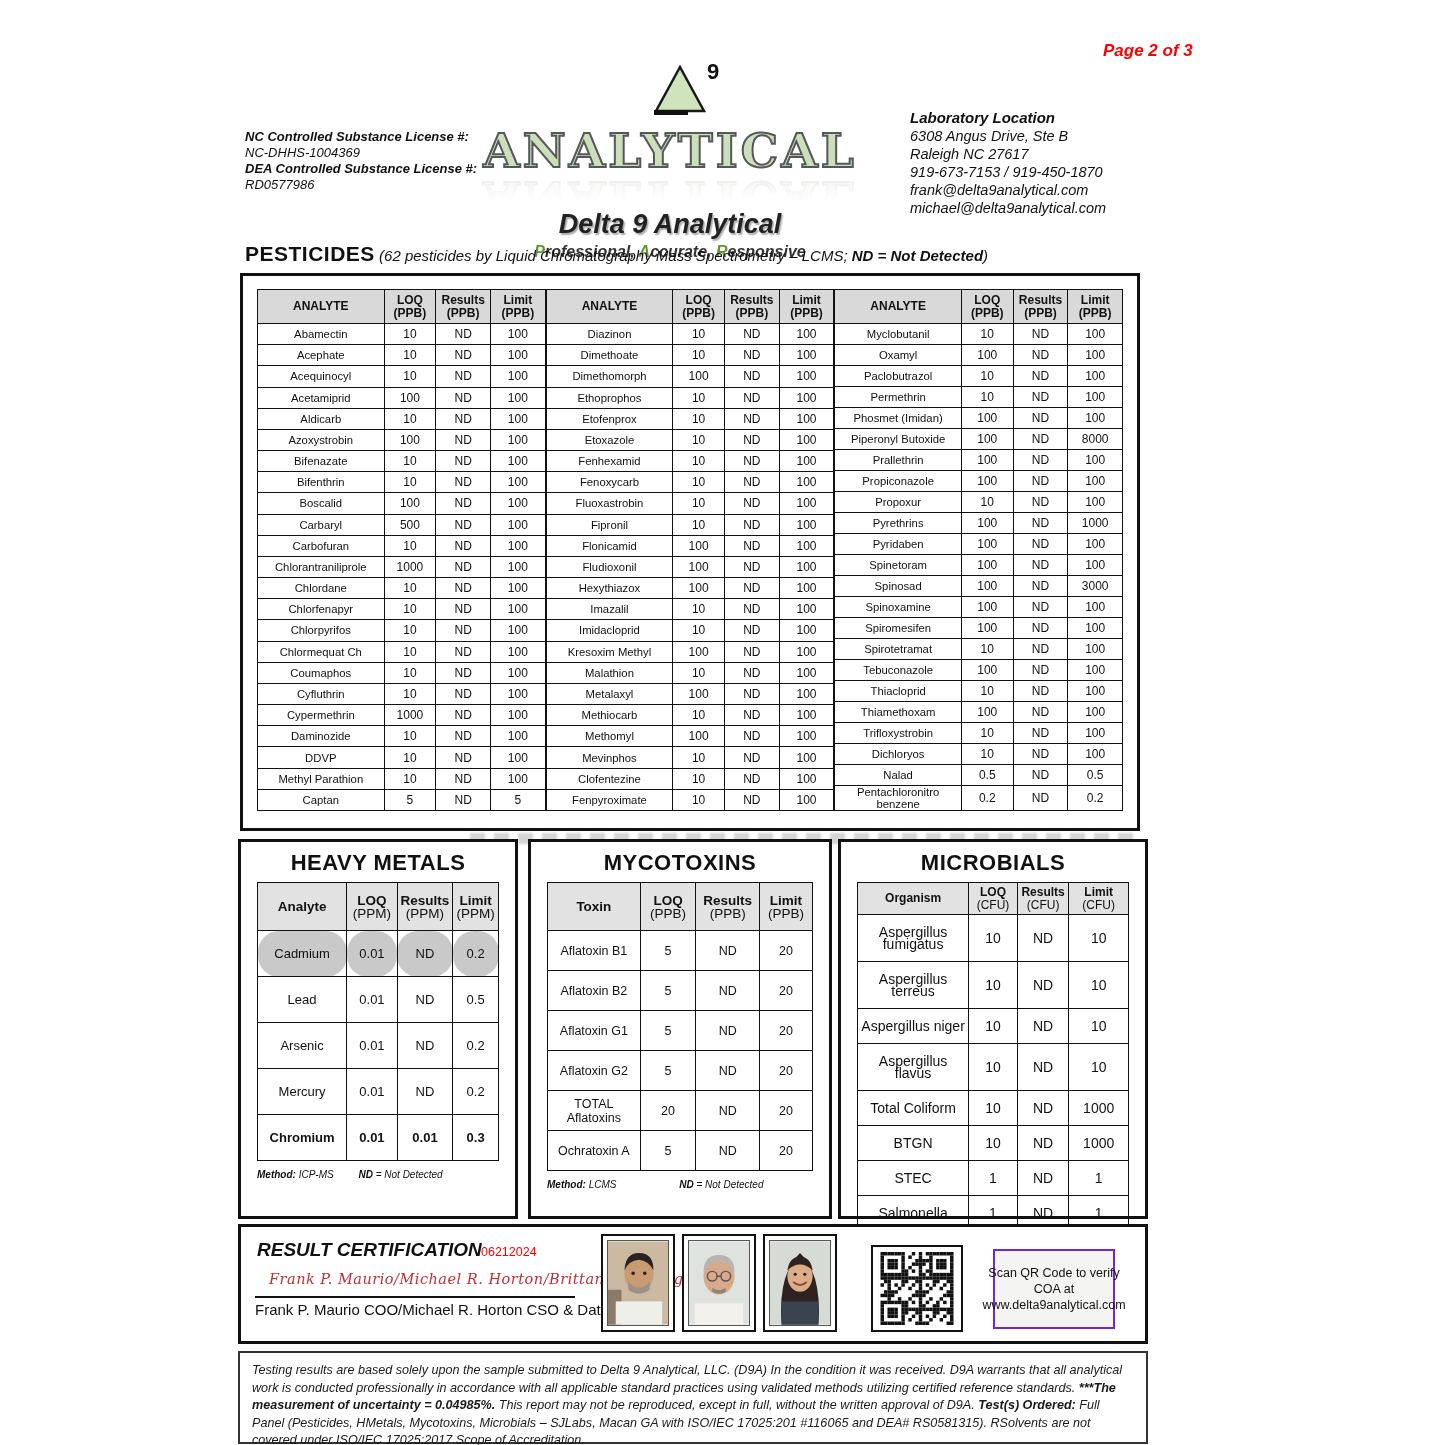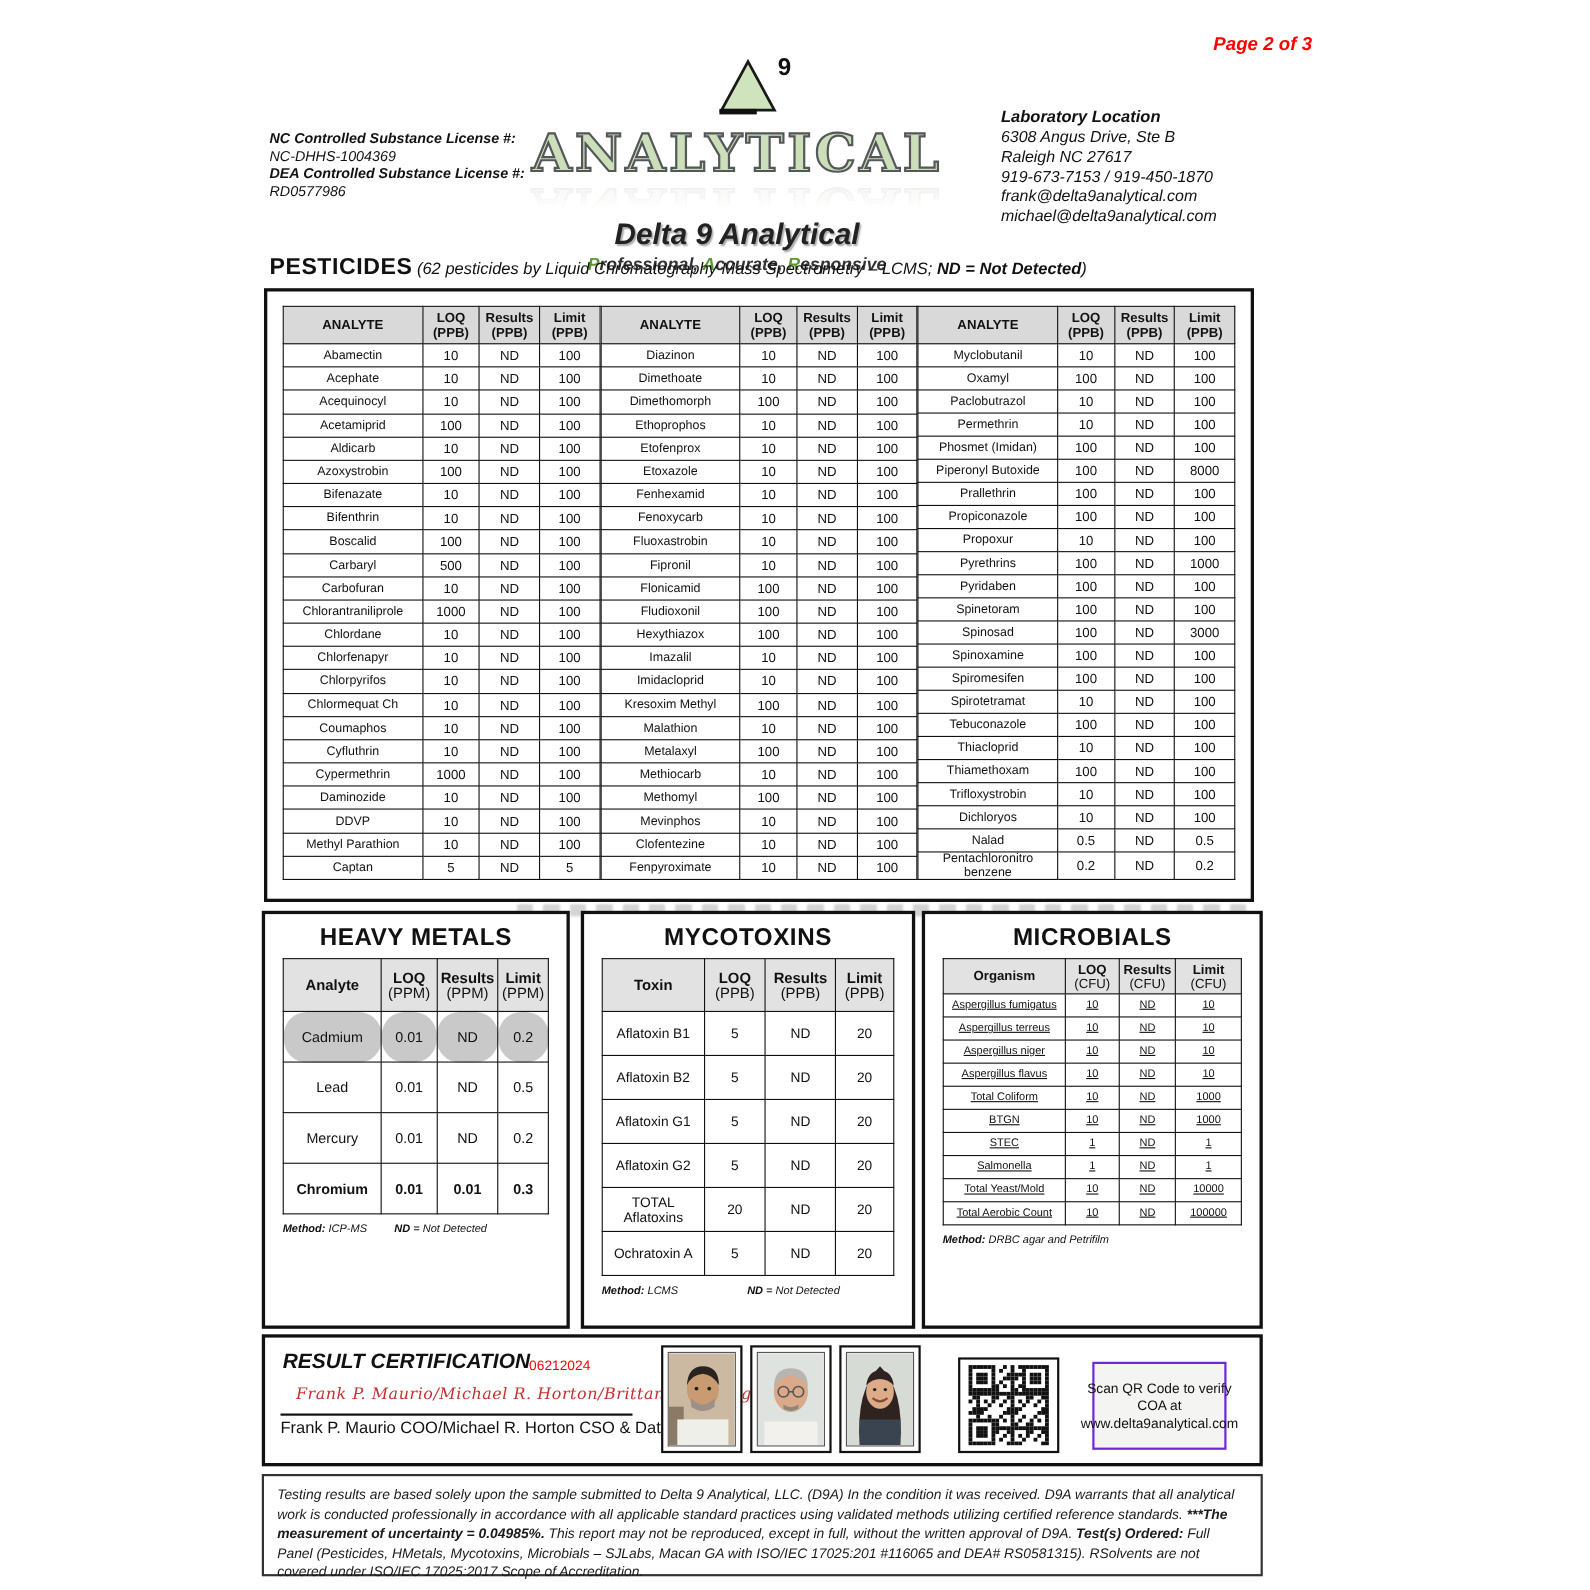--- a/index.html
+++ b/index.html
@@ -1,18 +1,18 @@
 <!DOCTYPE html>
 <html><head>
 <meta charset="utf-8">
 <style>
   * { box-sizing: border-box; margin: 0; padding: 0; }
   body { width:1445px; height:1445px; background:#fff; position:relative;
          font-family:"Liberation Sans", sans-serif; color:#111; }
-  .abs { position:absolute; }
+  .abs { position:absolute;margin-top:11px; }
 
   
   .page-indicator { left:1103px; top:30px; color:#ff0000; font-weight:bold; font-style:italic; font-size:17px; }
   .licenses { left:245px; top:118px; width:270px; font-size:13px; font-style:italic; line-height:16px; }
   .licenses .lbl { font-weight:bold; }
   .lab-info { left:910px; top:98px; width:260px; font-size:14.5px; font-style:italic; line-height:18px; }
   .lab-info .lbl { font-weight:bold; font-size:15px; }
 
   .logo { left:455px; top:50px; width:430px; text-align:center; }
   .logo-tri-row { height:64px; position:relative; }
@@ -57,21 +57,21 @@
   .sec-title { text-align:center; font-size:22px; font-weight:bold; letter-spacing:.5px; margin-bottom:6px; }
   .sec-box table { width:100%; }
   .sec-box thead th { background:#e2e2e2; }
   .sec-box thead .unit { font-weight:normal; }
   .mtable td { font-size:13px; height:46px; }
   .mtable thead th { height:48px; font-size:13.5px; }
   .mtable tr.shaded td { background:#c9c9c9;border-radius:21px; }
   .mtable tr.boldrow td { font-weight:bold; }
   .ytable td { font-size:12.5px; height:40px; }
   .ytable thead th { height:48px; font-size:13.5px; }
-  .ctable td { font-size:10px; height:21px; line-height:12px; padding:1px 2px;text-decoration:underline; }
+  .ctable td { font-size:14px; height:21px; line-height:12px; padding:11px 2px; }
   .ctable thead th { height:32px; font-size:12px; }
   .method { margin-top:8px; font-size:10px; font-style:italic; }
   .method .b { font-weight:bold; }
   .method .nd { margin-left:22px; }
 
   
   .cert-box { left:238px; top:1213px; width:910px; height:120px; border:3px solid #111; background:#fff; z-index:2; }
   .cert-title { position:absolute; left:16px; top:12px; font-size:19px; font-weight:bold; font-style:italic; }
   .cert-date { position:absolute; left:240px; top:18px; font-size:12.5px; color:#ff0000; }
   .cert-sig { position:absolute; left:28px; top:44px; font-family:"DejaVu Serif", serif; font-style:italic;
@@ -631,20 +631,26 @@
           <td>Cadmium</td>
           <td>0.01</td>
           <td>ND</td>
           <td>0.2</td>
         </tr>
         <tr>
           <td>Lead</td>
           <td>0.01</td>
           <td>ND</td>
           <td>0.5</td>
+        </tr>
+        <tr>
+          <td>Arsenic</td>
+          <td>0.01</td>
+          <td>ND</td>
+          <td>0.2</td>
         </tr>
         <tr>
           <td>Mercury</td>
           <td>0.01</td>
           <td>ND</td>
           <td>0.2</td>
         </tr>
         <tr class="boldrow">
           <td>Chromium</td>
           <td>0.01</td>

